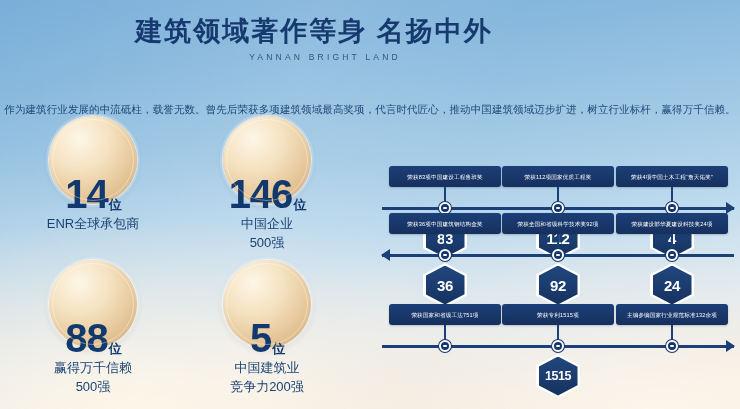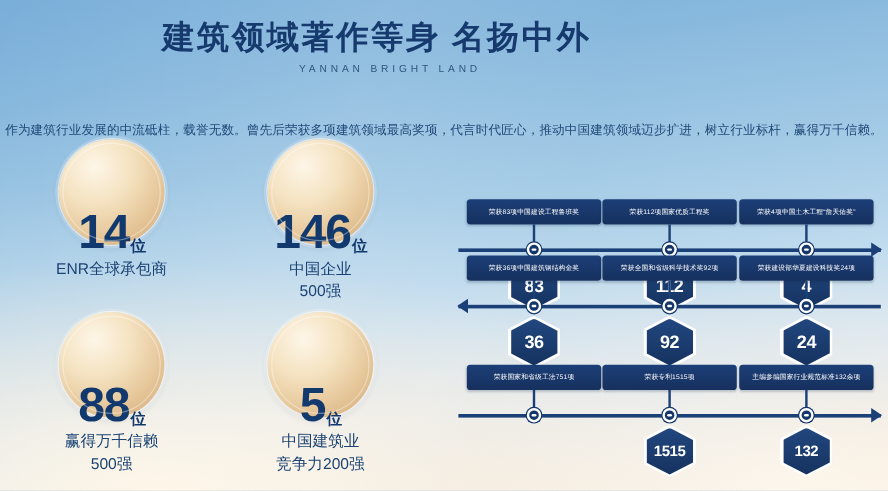--- a/index.html
+++ b/index.html
@@ -440,23 +440,17 @@
           <div class="hex-inner">
             <span class="small">1515</span>
           </div>
         </div>
       </div>
 
       <div class="node n3">
         <div class="card">主编参编国家行业规范标准132余项</div>
         <div class="stem"></div>
         <div class="dot"></div>
-        <div class="hexwrap">
-          <div class="hex"></div>
-          <div class="hex-inner">
-            <span class="small">132</span>
-          </div>
-        </div>
       </div>
     </div>
 
   </div>
 </div>
 
 </body></html>

